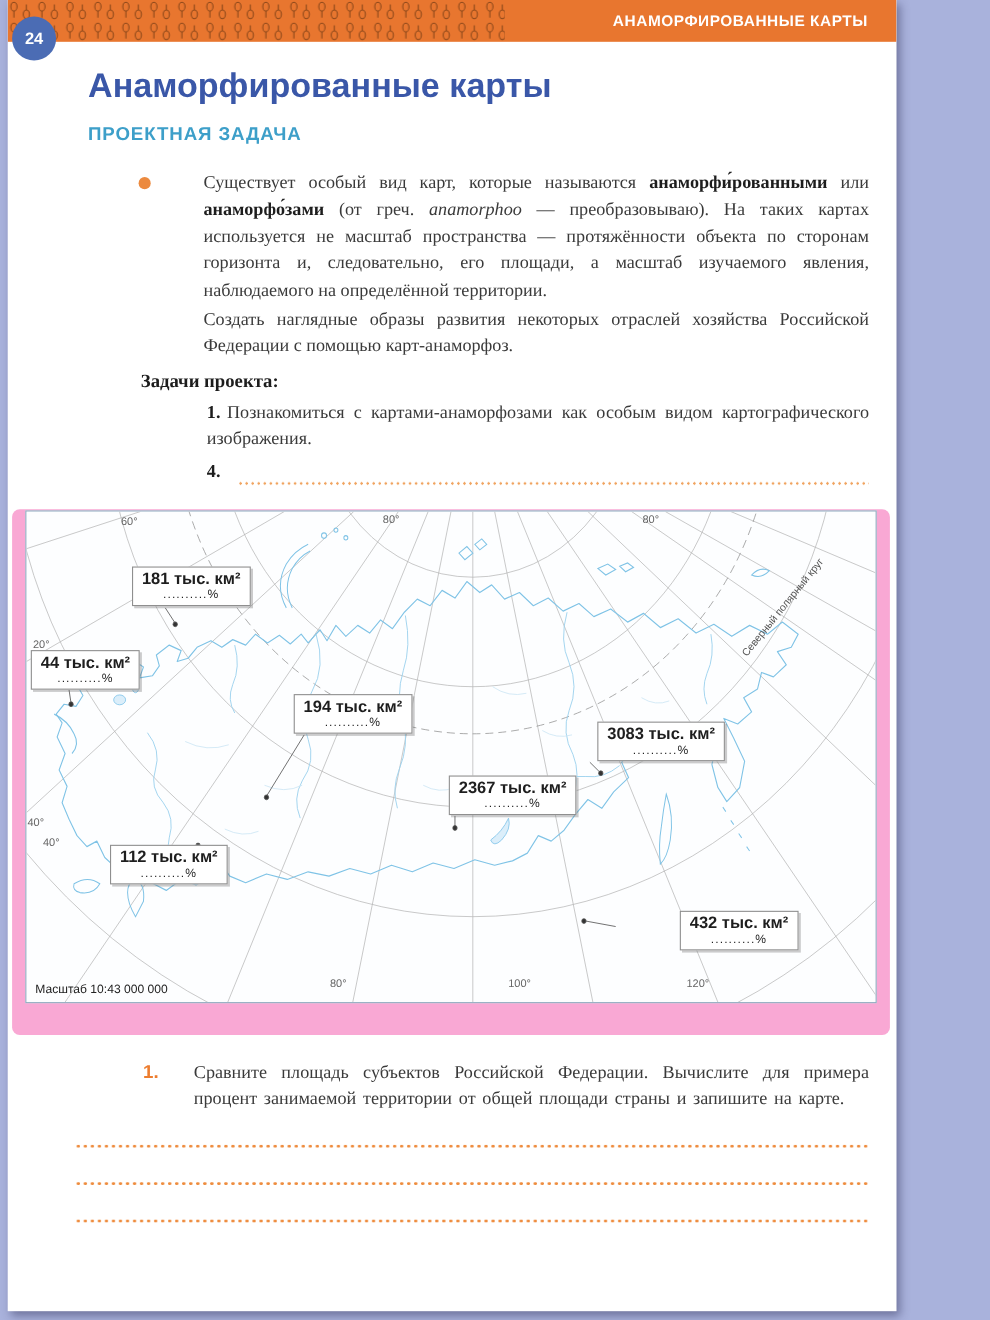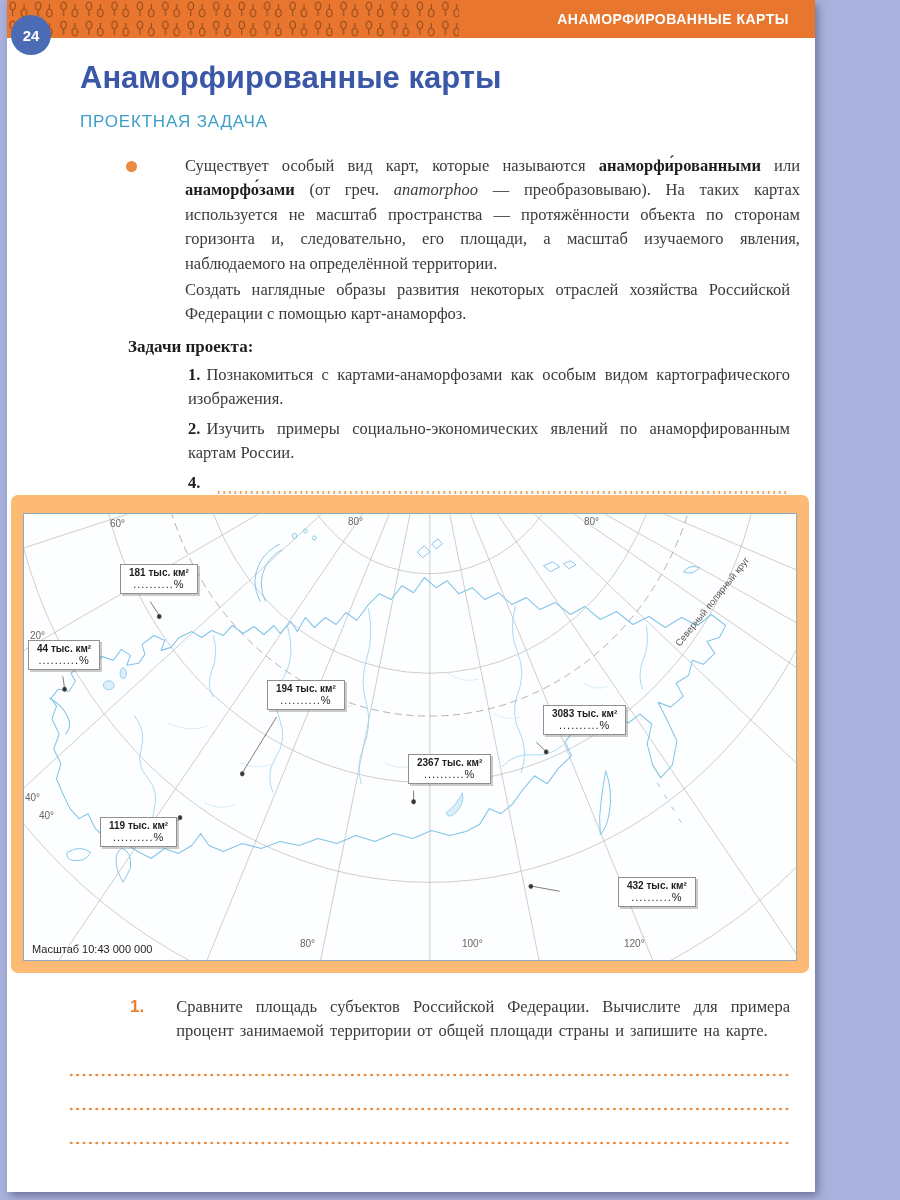--- a/index.html
+++ b/index.html
@@ -19,46 +19,46 @@
 
   .page-num { position:absolute; left:4px; top:15px; width:40px; height:40px; border-radius:50%;
               background:#4b6cb4; color:#fff; display:flex; align-items:center; justify-content:center;
               font:bold 15px "Liberation Sans",sans-serif; z-index:3; }
 
   .content { position:absolute; top:38px; left:0; width:100%; }
 
   h1.title { margin:22px 25px 0 73px; font-family:"Liberation Sans",sans-serif;
              font-size:31px; font-weight:bold; color:#3a57a8; }
   h2.subtitle { margin:16px 25px 0 73px; font-family:"Liberation Sans",sans-serif;
-                font-size:17px; font-weight:normal; color:#3d9fc9; letter-spacing:.8px; }
-
-  .intro { display:flex; margin:22px 15px 0 73px; }
+                font-size:17px; font-weight:bold; color:#3d9fc9; letter-spacing:.8px; }
+
+  .intro { display:flex; margin:22px 25px 0 73px; }
   .bullet { flex:none; width:11px; height:11px; border-radius:50%; background:#ec8a3f; margin:7px 0 0 46px; }
   .intro-text { margin-left:48px; flex:1; text-align:justify; font-size:16.5px; line-height:1.48; color:#3a3a3a; }
   .intro-text b { color:#1d1d1d; }
 
   .blk-heading { margin:10px 25px 0 121px; font-size:17px; font-weight:bold; color:#1d1d1d; }
   .blk-text { margin:2px 25px 0 178px; text-align:justify; font-size:16.5px; line-height:1.48; color:#3a3a3a; }
 
   .task-item { margin:6px 25px 0 181px; text-align:justify; font-size:16.5px; line-height:1.45; color:#3a3a3a; }
   .task-item .num { font-weight:bold; color:#1d1d1d; margin-right:6px; }
   .task-item.with-line { display:flex; align-items:flex-end; }
   .dotline { flex:1; height:13px; margin-left:10px;
              background-image:radial-gradient(circle,#f0a35f 1.1px,transparent 1.35px);
              background-repeat:repeat-x; background-size:5.5px 3px; background-position:0 100%; }
 
   
-  .map-outer { margin:1px 6px 0 4px; height:478px; background:#fdba74; border-radius:7px; padding:18px 12px; }
+  .map-outer { margin:22px 6px 0 4px; height:478px; background:#f9a8d4; border-radius:7px; padding:1px 12px; }
   .map-inner { position:relative; width:100%; height:448px; background:#fdfeff; border:1px solid #8fa9bf; overflow:hidden; }
   .map-inner svg.mapsvg { position:absolute; inset:0; width:100%; height:100%; }
 
   .mlabel { position:absolute; background:#fff; border:1px solid #8f8f8f;
             box-shadow:2px 2px 0 rgba(110,110,110,.35); padding:2px 8px 3px; text-align:center;
             font-family:"Liberation Sans",sans-serif; color:#1e1e1e; z-index:2; }
-  .mval { font-weight:bold; font-size:10px; white-space:nowrap; }
+  .mval { font-weight:bold; font-size:15px; white-space:nowrap; }
   .mpct { font-size:11px; letter-spacing:1px; }
   .mlabel.center { padding:4px 10px; }
   .mlabel.center .mval { font-size:12.5px; }
 
   .grat { position:absolute; font:10px "Liberation Sans",sans-serif; color:#666; z-index:1; }
   .vert-note { position:absolute; font:9px "Liberation Sans",sans-serif; color:#555;
                writing-mode:vertical-rl; z-index:1; }
   .arctic-note { position:absolute; left:598px; top:82px; width:180px; text-align:center;
                  font:9.5px "Liberation Sans",sans-serif; color:#555; transform:rotate(-51deg); z-index:1; }
   .map-scale { position:absolute; left:8px; bottom:5px; font:11px "Liberation Sans",sans-serif; color:#222; z-index:2; }
@@ -106,21 +106,20 @@
     <div class="intro">
       <div class="bullet"></div>
       <p class="intro-text"><span>Существует особый вид карт, которые называются </span><b>анаморфи́рованными</b><span> или </span><b>анаморфо́зами</b><span> (от греч. </span><i>anamorphoo</i><span> — преобразовываю). На таких картах используется не масштаб пространства — протяжённости объекта по сторонам горизонта и, следовательно, его площади, а масштаб изучаемого явления, наблюдаемого на определённой территории.</span></p>
     </div>
 
     <div class="blk-text">Создать наглядные образы развития некоторых отраслей хозяйства Российской Федерации с помощью карт-анаморфоз.</div>
 
     <div class="blk-heading">Задачи проекта:</div>
 
     <div class="task-item"><span class="num">1.</span><span>Познакомиться с картами-анаморфозами как особым видом картографического изображения.</span></div>
-    <div class="task-item"><span class="num">2.</span><span>Изучить примеры социально-экономических явлений по анаморфированным картам России.</span></div>
     <div class="task-item with-line">
         <span class="num">4.</span>
         <span></span>
         <span class="dotline"></span>
       </div>
 
     <div class="map-outer">
       <div class="map-inner">
 
         <svg class="mapsvg" viewBox="0 0 856 448" preserveAspectRatio="none">
@@ -226,21 +225,21 @@
         </div>
         <div class="mlabel" style="left:519px;top:191px">
           <div class="mval">3083 тыс. км²</div>
           <div class="mpct">..........%</div>
         </div>
         <div class="mlabel" style="left:384px;top:240px">
           <div class="mval">2367 тыс. км²</div>
           <div class="mpct">..........%</div>
         </div>
         <div class="mlabel" style="left:76px;top:303px">
-          <div class="mval">119 тыс. км²</div>
+          <div class="mval">112 тыс. км²</div>
           <div class="mpct">..........%</div>
         </div>
         <div class="mlabel" style="left:594px;top:363px">
           <div class="mval">432 тыс. км²</div>
           <div class="mpct">..........%</div>
         </div>
 
         <div class="map-scale">Масштаб 10:43 000 000</div>
       </div>
     </div>

